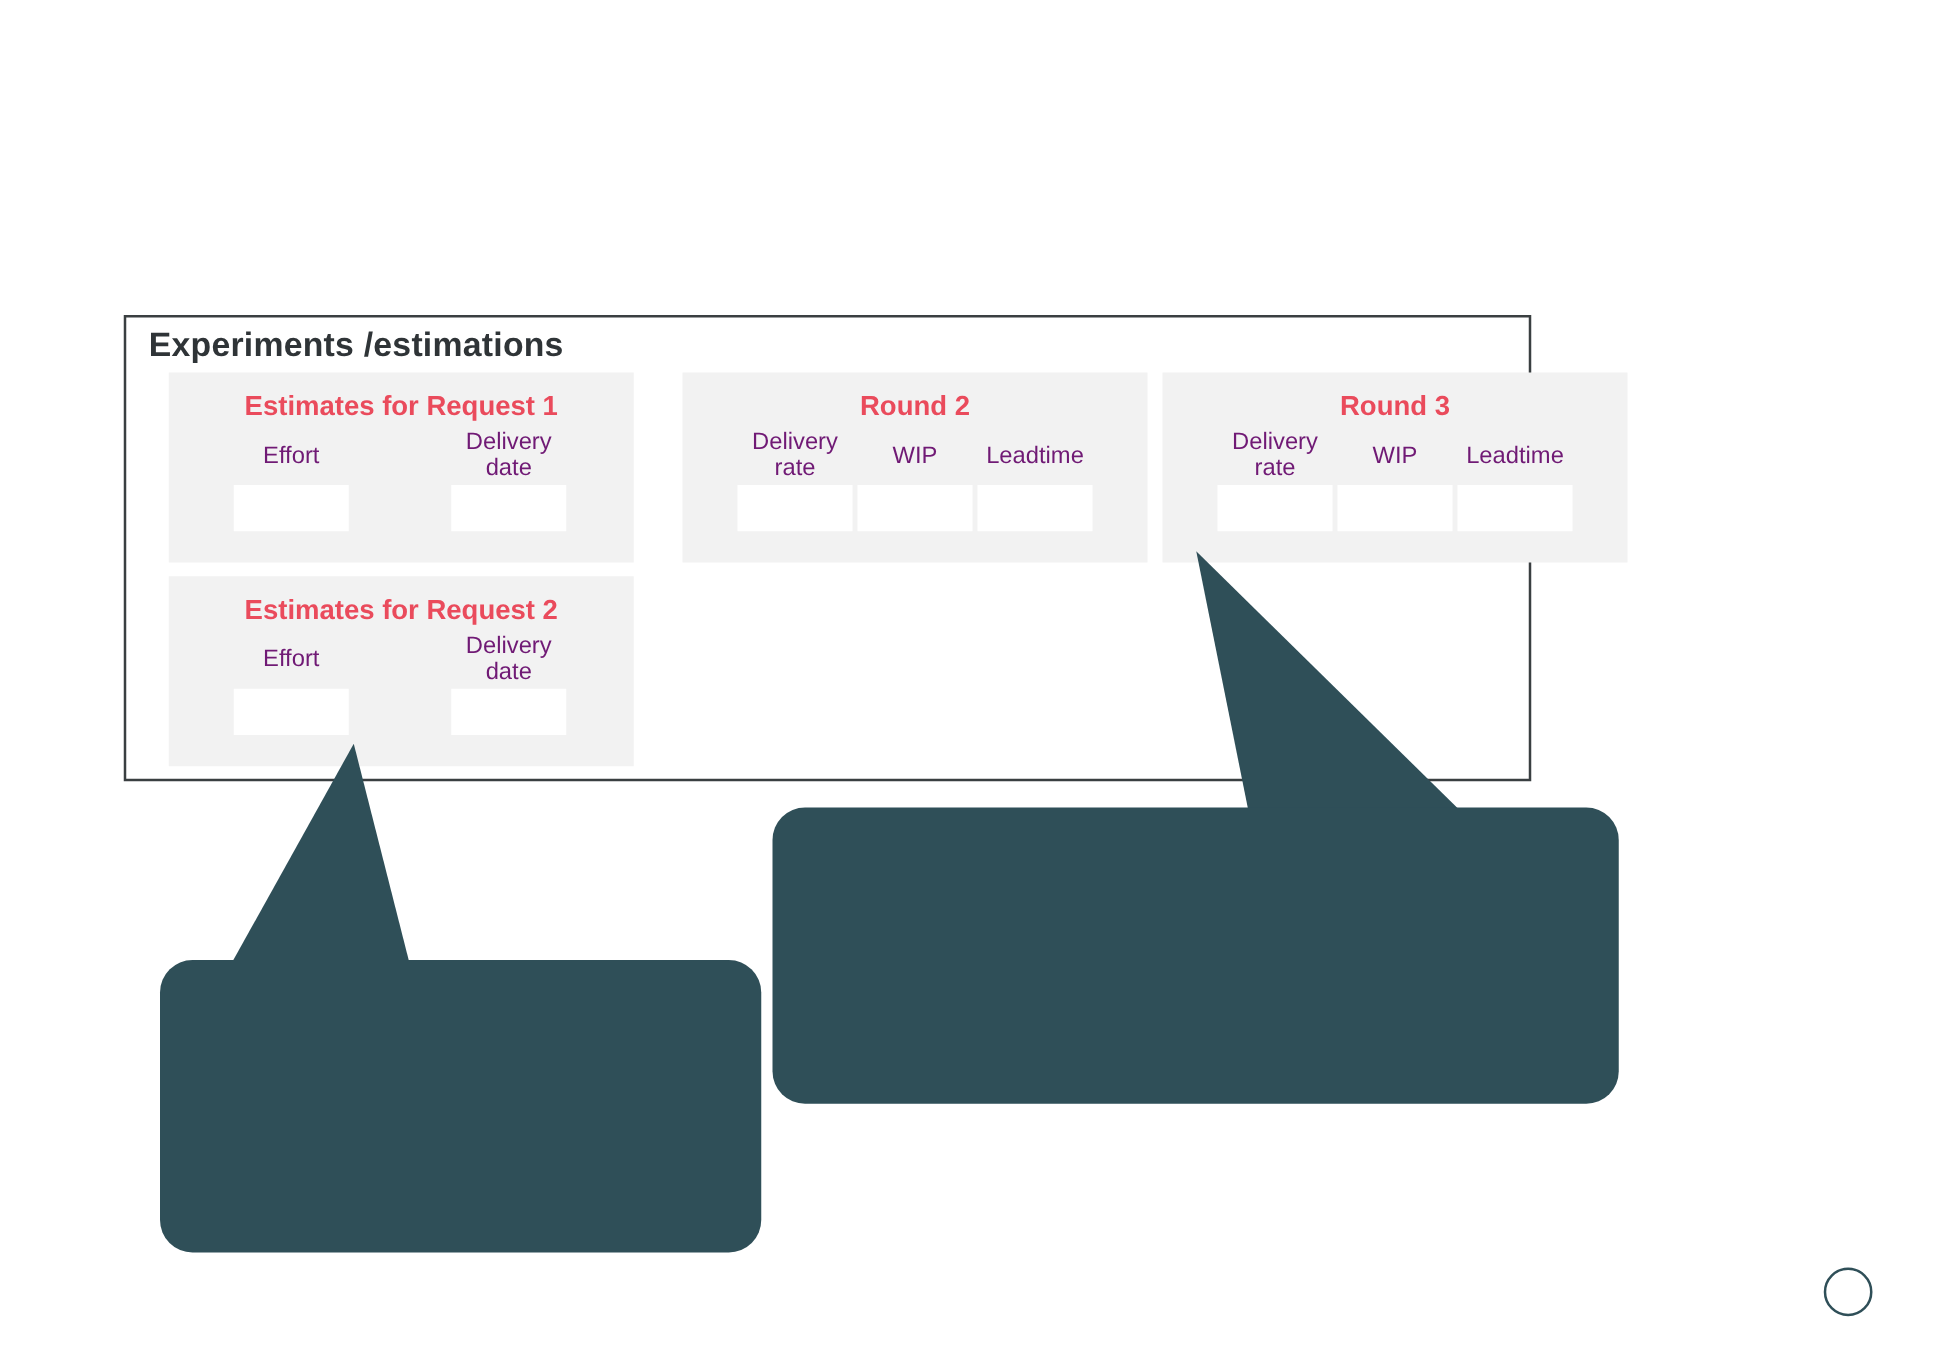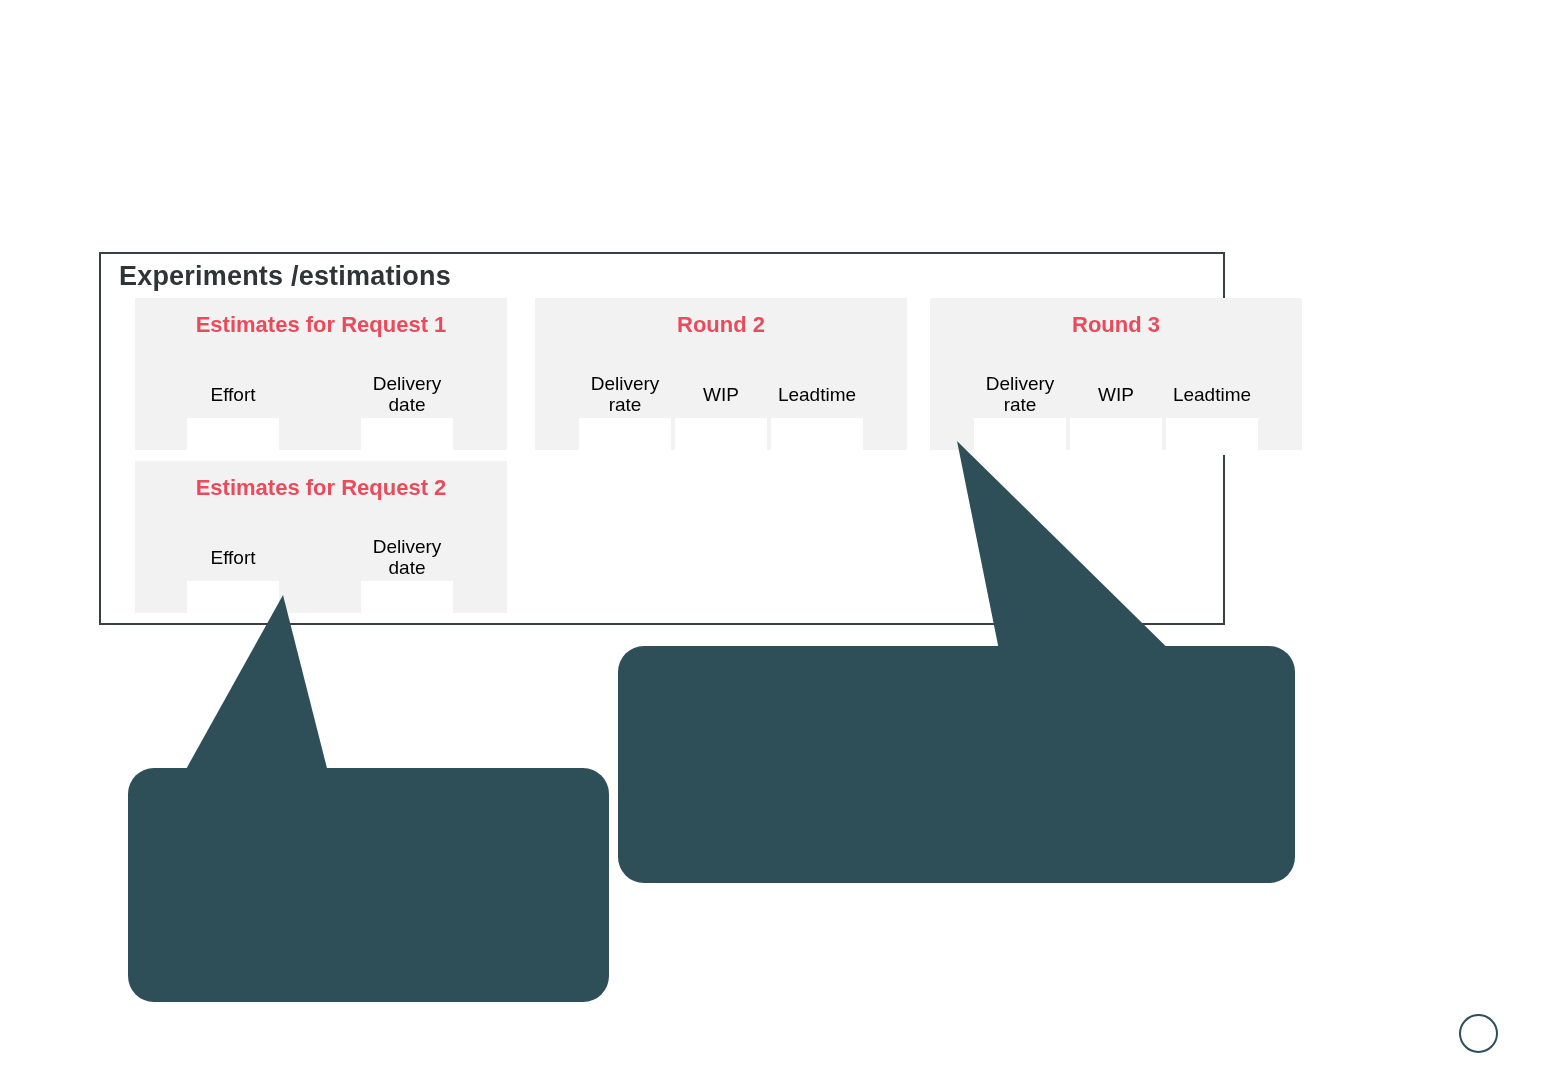--- a/index.html
+++ b/index.html
@@ -39,21 +39,21 @@
     white-space: nowrap;
   }
 
   
   .card {
     position: absolute;
     background: #f2f2f2;
     box-sizing: border-box;
   }
   .card-r1 { left: 34px;  top: 44px;  width: 372px; height: 152px; }
-  .card-r2 { left: 434px; top: 44px;  width: 372px; height: 152px; }
+  .card-r2 { left: 445px; top: 44px;  width: 372px; height: 152px; }
   .card-r3 { left: 829px; top: 44px;  width: 372px; height: 152px; }
   .card-r4 { left: 34px;  top: 207px; width: 372px; height: 152px; }
 
   .card-heading {
     position: absolute;
     left: 0;
     top: 14px;
     width: 100%;
     text-align: center;
     font-size: 22px;
@@ -77,28 +77,27 @@
   }
   .field {
     display: flex;
     flex-direction: column;
     align-items: center;
     width: 96px;
   }
   .field-label {
     font-size: 19px;
     font-weight: normal;
-    color: #000000;
+    color: #701a75;
     text-align: center;
     line-height: 1.08;
     height: 46px;
     display: flex;
     align-items: center;
     justify-content: center;
-    margin-top: 30px;
   }
   .field-input {
     width: 92px;
     height: 37px;
     background: #ffffff;
     border: none;
     outline: none;
     padding: 0;
     margin: 0;
     display: block;

